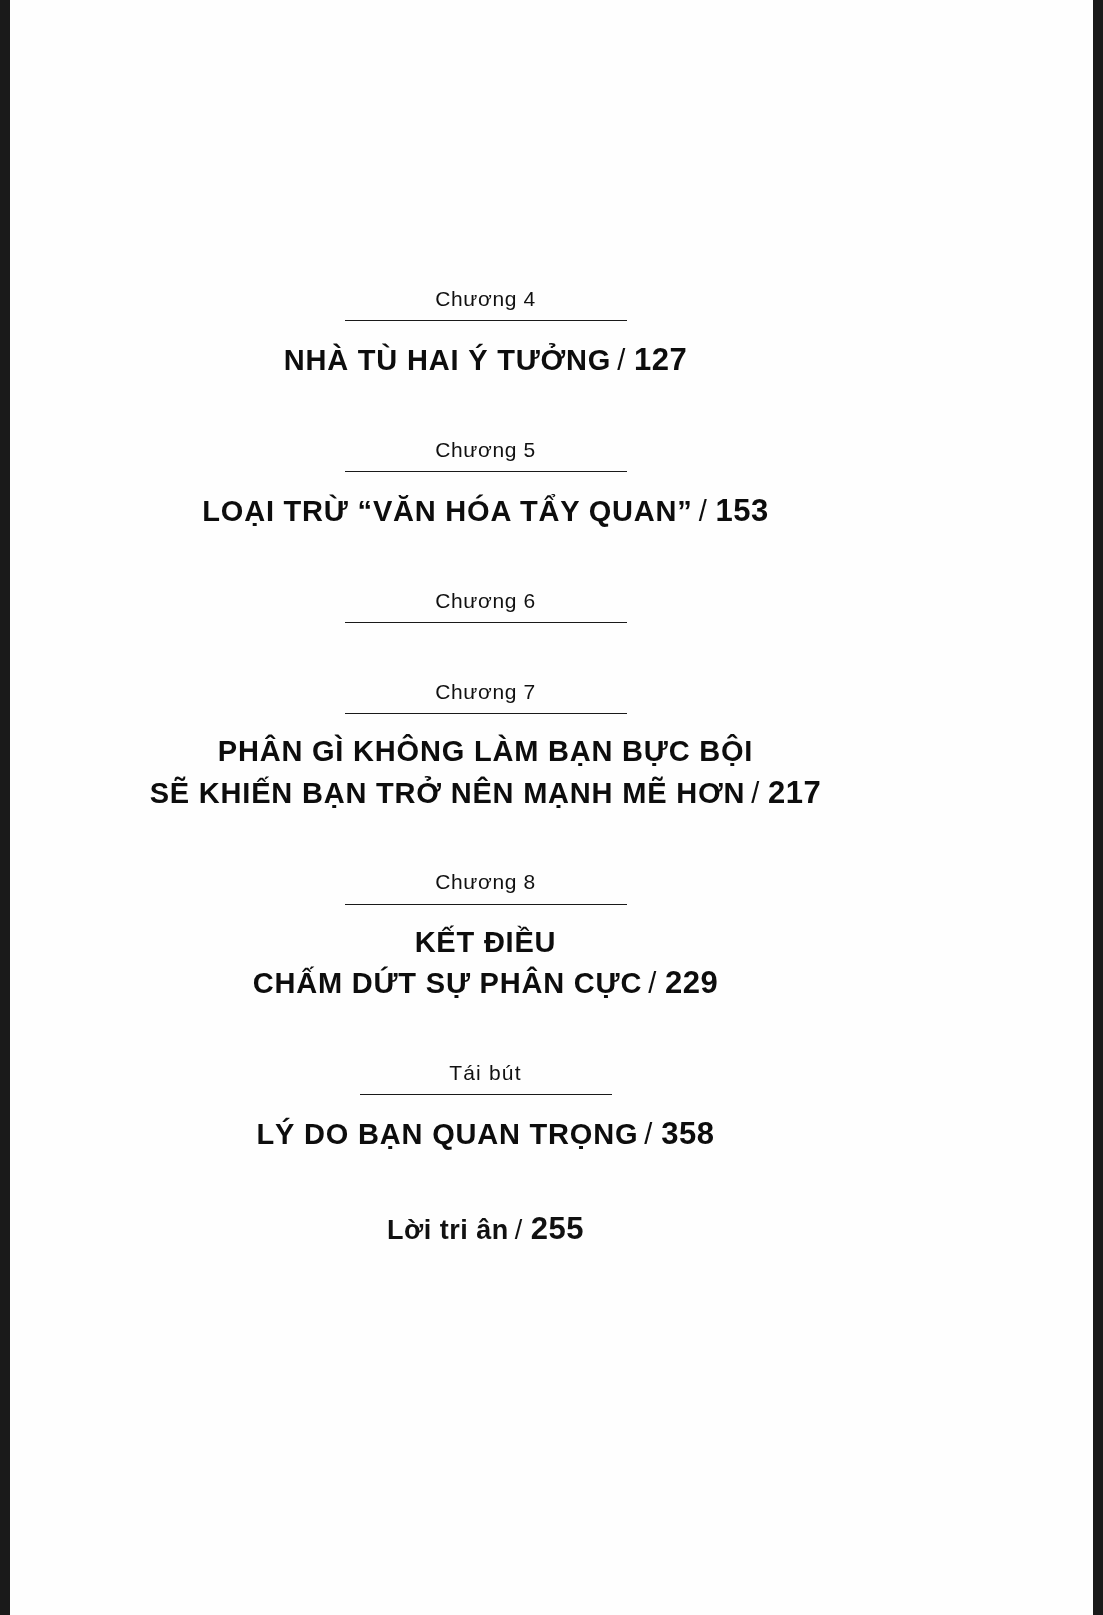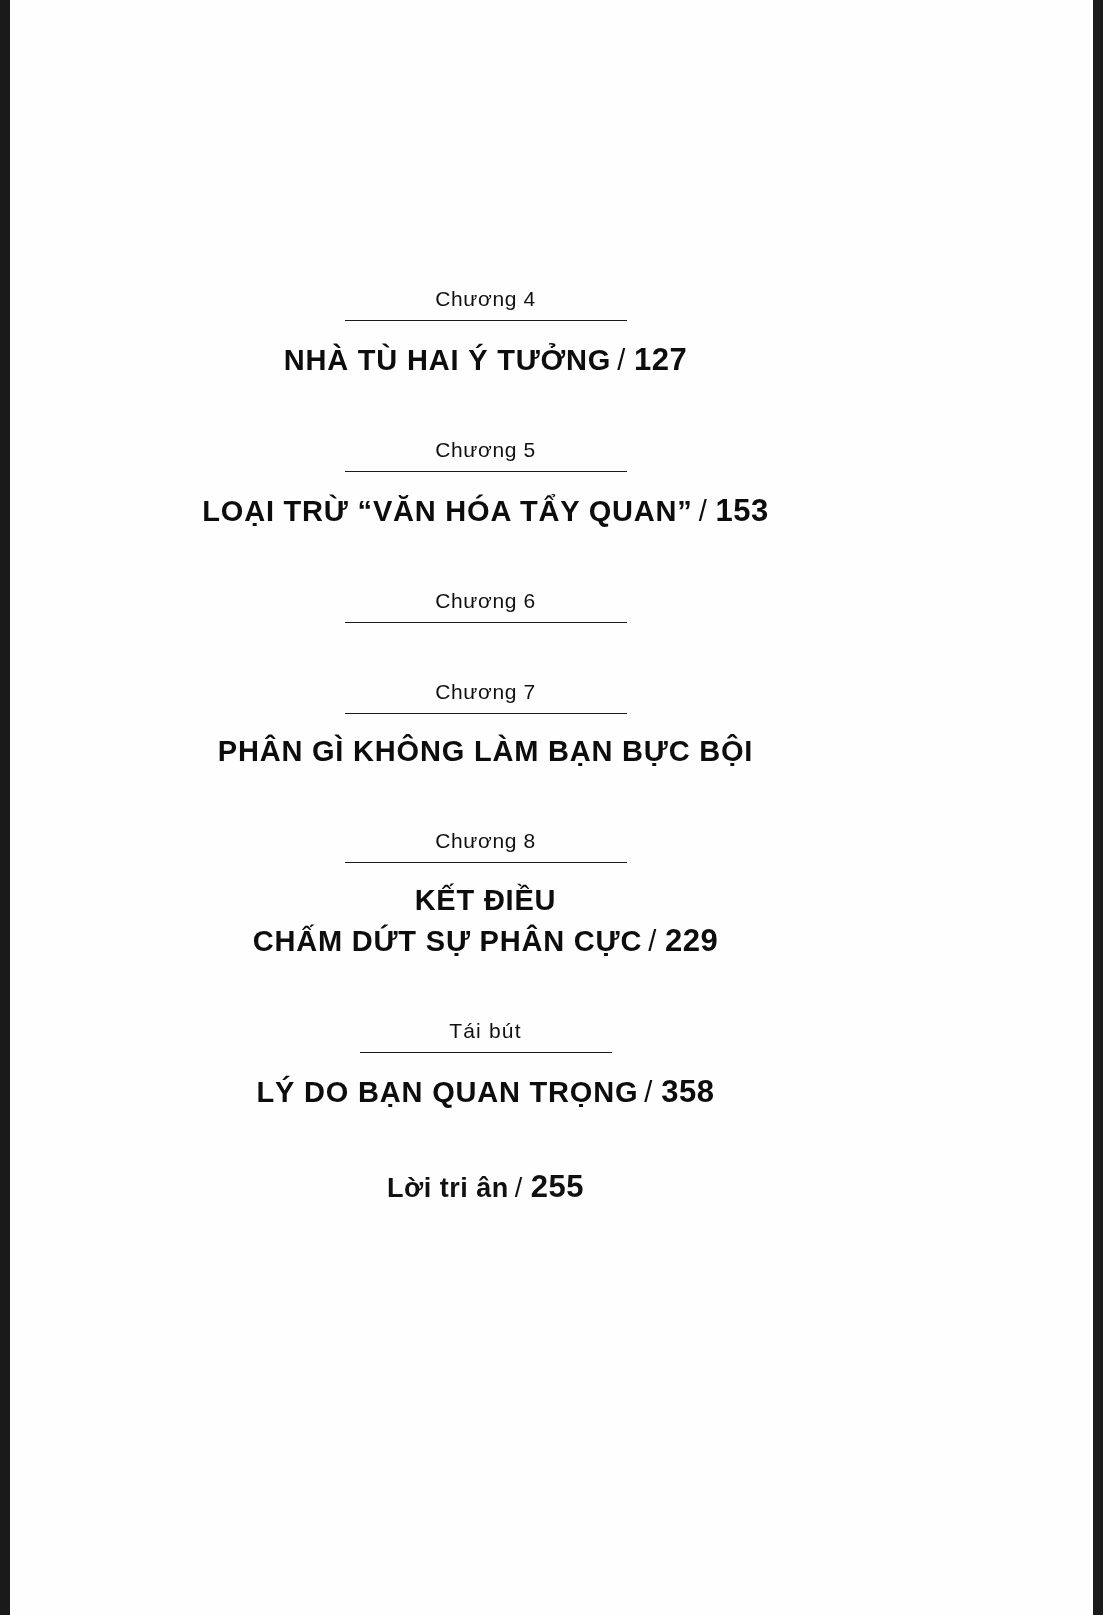--- a/index.html
+++ b/index.html
@@ -126,20 +126,23 @@
 
     <div class="entry">
       <div class="chapter-label">Chương 6</div>
       <div class="rule"></div>
     </div>
 
     <div class="entry">
       <div class="chapter-label">Chương 7</div>
       <div class="rule"></div>
       <div class="title-line">PHÂN GÌ KHÔNG LÀM BẠN BỰC BỘI</div>
+      <div class="title-line">
+        <span>SẼ KHIẾN BẠN TRỞ NÊN MẠNH MẼ HƠN</span><span class="sep">/</span><span class="page-num">217</span>
+      </div>
     </div>
 
     <div class="entry">
       <div class="chapter-label">Chương 8</div>
       <div class="rule"></div>
       <div class="title-line">KẾT ĐIỀU</div>
       <div class="title-line">
         <span>CHẤM DỨT SỰ PHÂN CỰC</span><span class="sep">/</span><span class="page-num">229</span>
       </div>
     </div>

